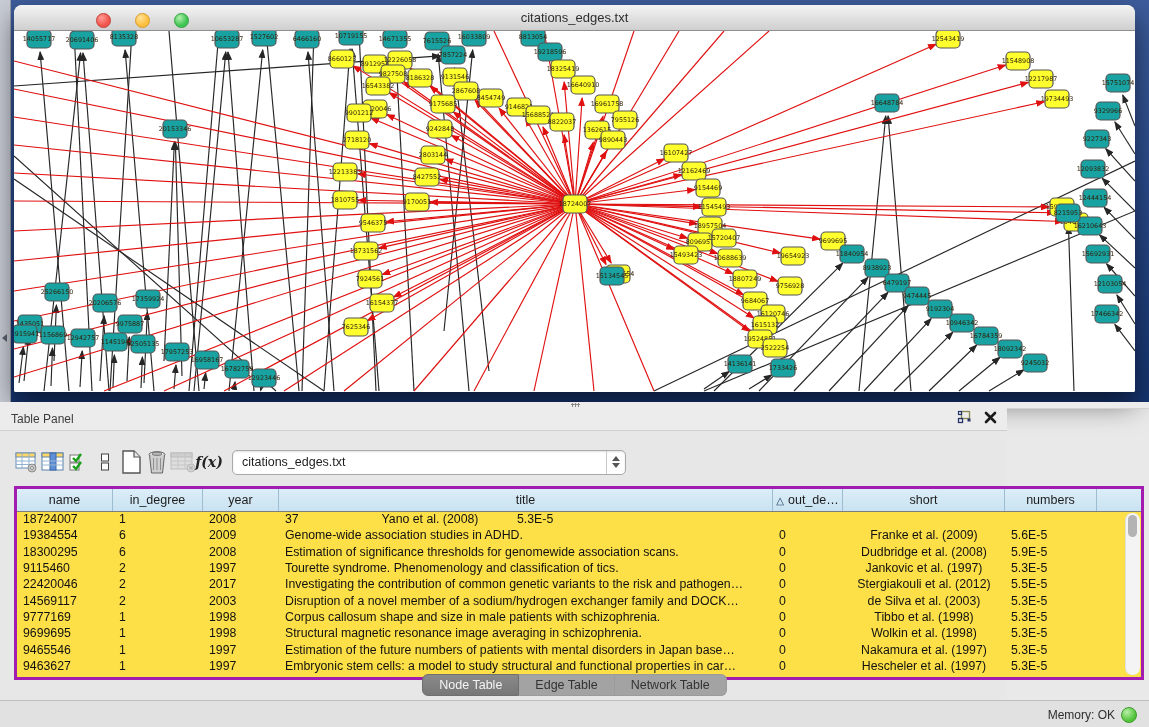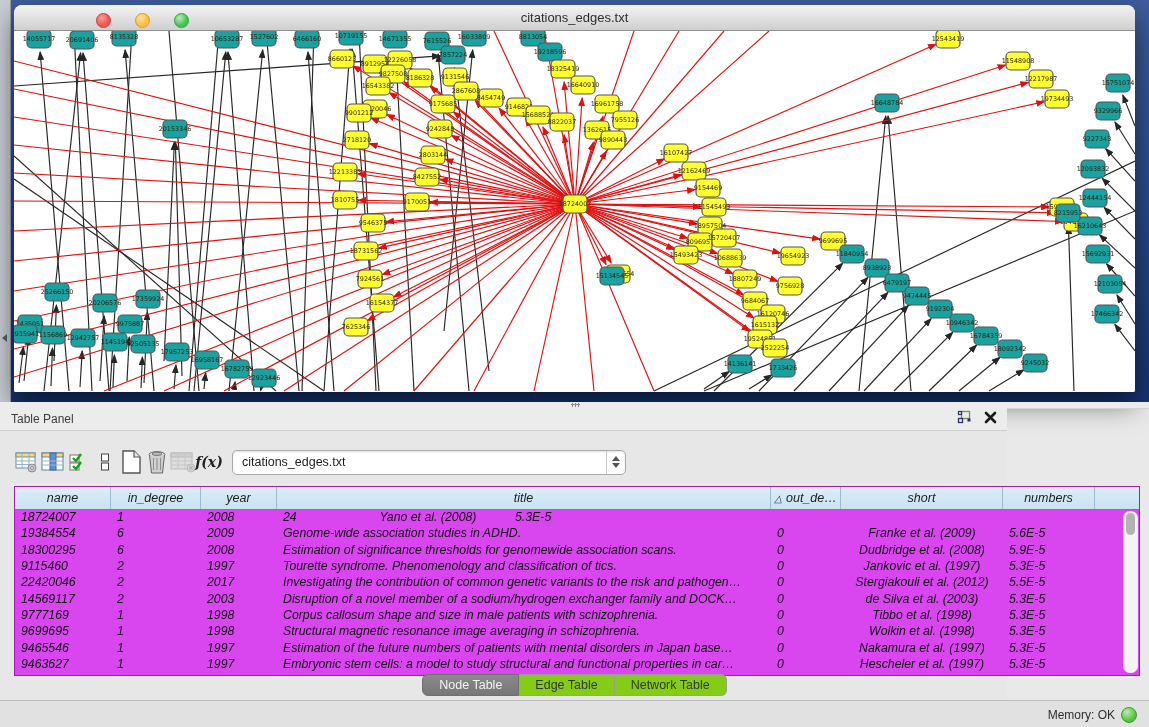--- a/index.html
+++ b/index.html
@@ -38,34 +38,34 @@
   .toolbar{position:absolute;left:14px;top:34px;height:40px;display:flex;align-items:center;}
   .toolbar .icon-btn{width:26px;height:28px;}
   .select-box{position:relative;width:392px;height:23px;margin-left:10px;background:#fff;border:1px solid #a9a9a9;
     border-radius:5px;box-shadow:inset 0 1px 2px rgba(0,0,0,.12);display:flex;align-items:center;}
   .select-box .sel-text{padding-left:9px;font-size:12.5px;color:#1d1d1d;flex:1;}
   .select-box .sel-arrows{width:18px;height:100%;border-left:1px solid #c9c9c9;display:flex;flex-direction:column;
     align-items:center;justify-content:center;gap:2px;}
   .tri-up{width:0;height:0;border-left:4px solid transparent;border-right:4px solid transparent;border-bottom:5px solid #555;}
   .tri-dn{width:0;height:0;border-left:4px solid transparent;border-right:4px solid transparent;border-top:5px solid #555;}
 
-  .tablewrap{position:absolute;left:14px;top:78px;width:1124px;height:188px;background:#d946ef;border:1px solid #a21caf;overflow:hidden;font-style:italic;}
+  .tablewrap{position:absolute;left:14px;top:78px;width:1124px;height:188px;background:#fde047;border:3px solid #a21caf;overflow:hidden;}
   .thead{display:flex;height:22px;background:linear-gradient(#dcedf8,#c9e2f1);border-bottom:1px solid #7d7d7d;}
   .th{box-sizing:border-box;border-right:1px solid #9cbcd2;font-size:12.5px;color:#1c1c1c;
     display:flex;align-items:center;justify-content:center;gap:4px;overflow:hidden;white-space:nowrap;}
   .th .sort{font-size:10px;color:#16335c;}
   .tbody{position:absolute;left:0;top:22px;right:16px;bottom:0;overflow:hidden;}
   .tr{display:flex;height:16.3px;align-items:center;}
   .td{box-sizing:border-box;padding-left:6px;font-size:12.3px;color:#111;overflow:hidden;white-space:nowrap;}
   .td.c{text-align:center;padding-left:0;}
   .vscroll{position:absolute;right:1px;top:24px;bottom:2px;width:14px;background:#f4f4f4;border-left:1px solid #ddd;border-radius:7px;}
   .vthumb{position:absolute;left:2px;top:2px;width:9px;height:22px;background:#b3b3b3;border-radius:5px;}
 
   .tabbar{position:absolute;left:0;top:266px;width:1149px;display:flex;justify-content:center;}
-  .seg{box-sizing:border-box;height:22px;padding:0 16px;font-size:12.5px;line-height:20px;background:#84cc16;
+  .seg{box-sizing:border-box;height:22px;padding:0 16px;font-size:12.5px;line-height:20px;background:#a3a3a3;
     border:1px solid #9b9b9b;border-left:none;color:#333;}
   .seg:first-child{border-left:1px solid #9b9b9b;border-radius:6px 0 0 6px;}
   .seg:last-child{border-radius:0 6px 6px 0;}
   .seg.sel{background:linear-gradient(#8a8a8a,#777);color:#f4f4f4;border-color:#6f6f6f;}
 
   
   .statusbar{position:absolute;left:0;top:700px;width:1149px;height:27px;background:#e1e1e1;border-top:1px solid #bdbdbd;}
   .mem{position:absolute;right:12px;top:6px;display:flex;align-items:center;gap:6px;font-size:12px;color:#2d2d2d;}
   .memdot{width:14px;height:14px;border-radius:50%;border:1px solid #3a9b28;}
 </style>
@@ -807,21 +807,21 @@
           </div>
           <div class="th" style="width: 92px;">
             <span>numbers</span>
           </div>
         </div>
       <div class="tbody" id="tbody">
           <div class="tr">
             <div class="td" style="width: 96px;">18724007</div>
             <div class="td" style="width: 90px;">1</div>
             <div class="td" style="width: 76px;">2008</div>
-            <div class="td" style="width: 70px;">24</div>
+            <div class="td" style="width: 70px;">37</div>
             <div class="td c" style="width: 162px;">Yano et al. (2008)</div>
             <div class="td" style="width: 92px;">5.3E-5</div>
           </div>
           <div class="tr">
             <div class="td" style="width: 96px;">19384554</div>
             <div class="td" style="width: 90px;">6</div>
             <div class="td" style="width: 76px;">2009</div>
             <div class="td" style="width: 494px;">Genome-wide association studies in ADHD.</div>
             <div class="td" style="width: 70px;">0</div>
             <div class="td c" style="width: 162px;">Franke et al. (2009)</div>

